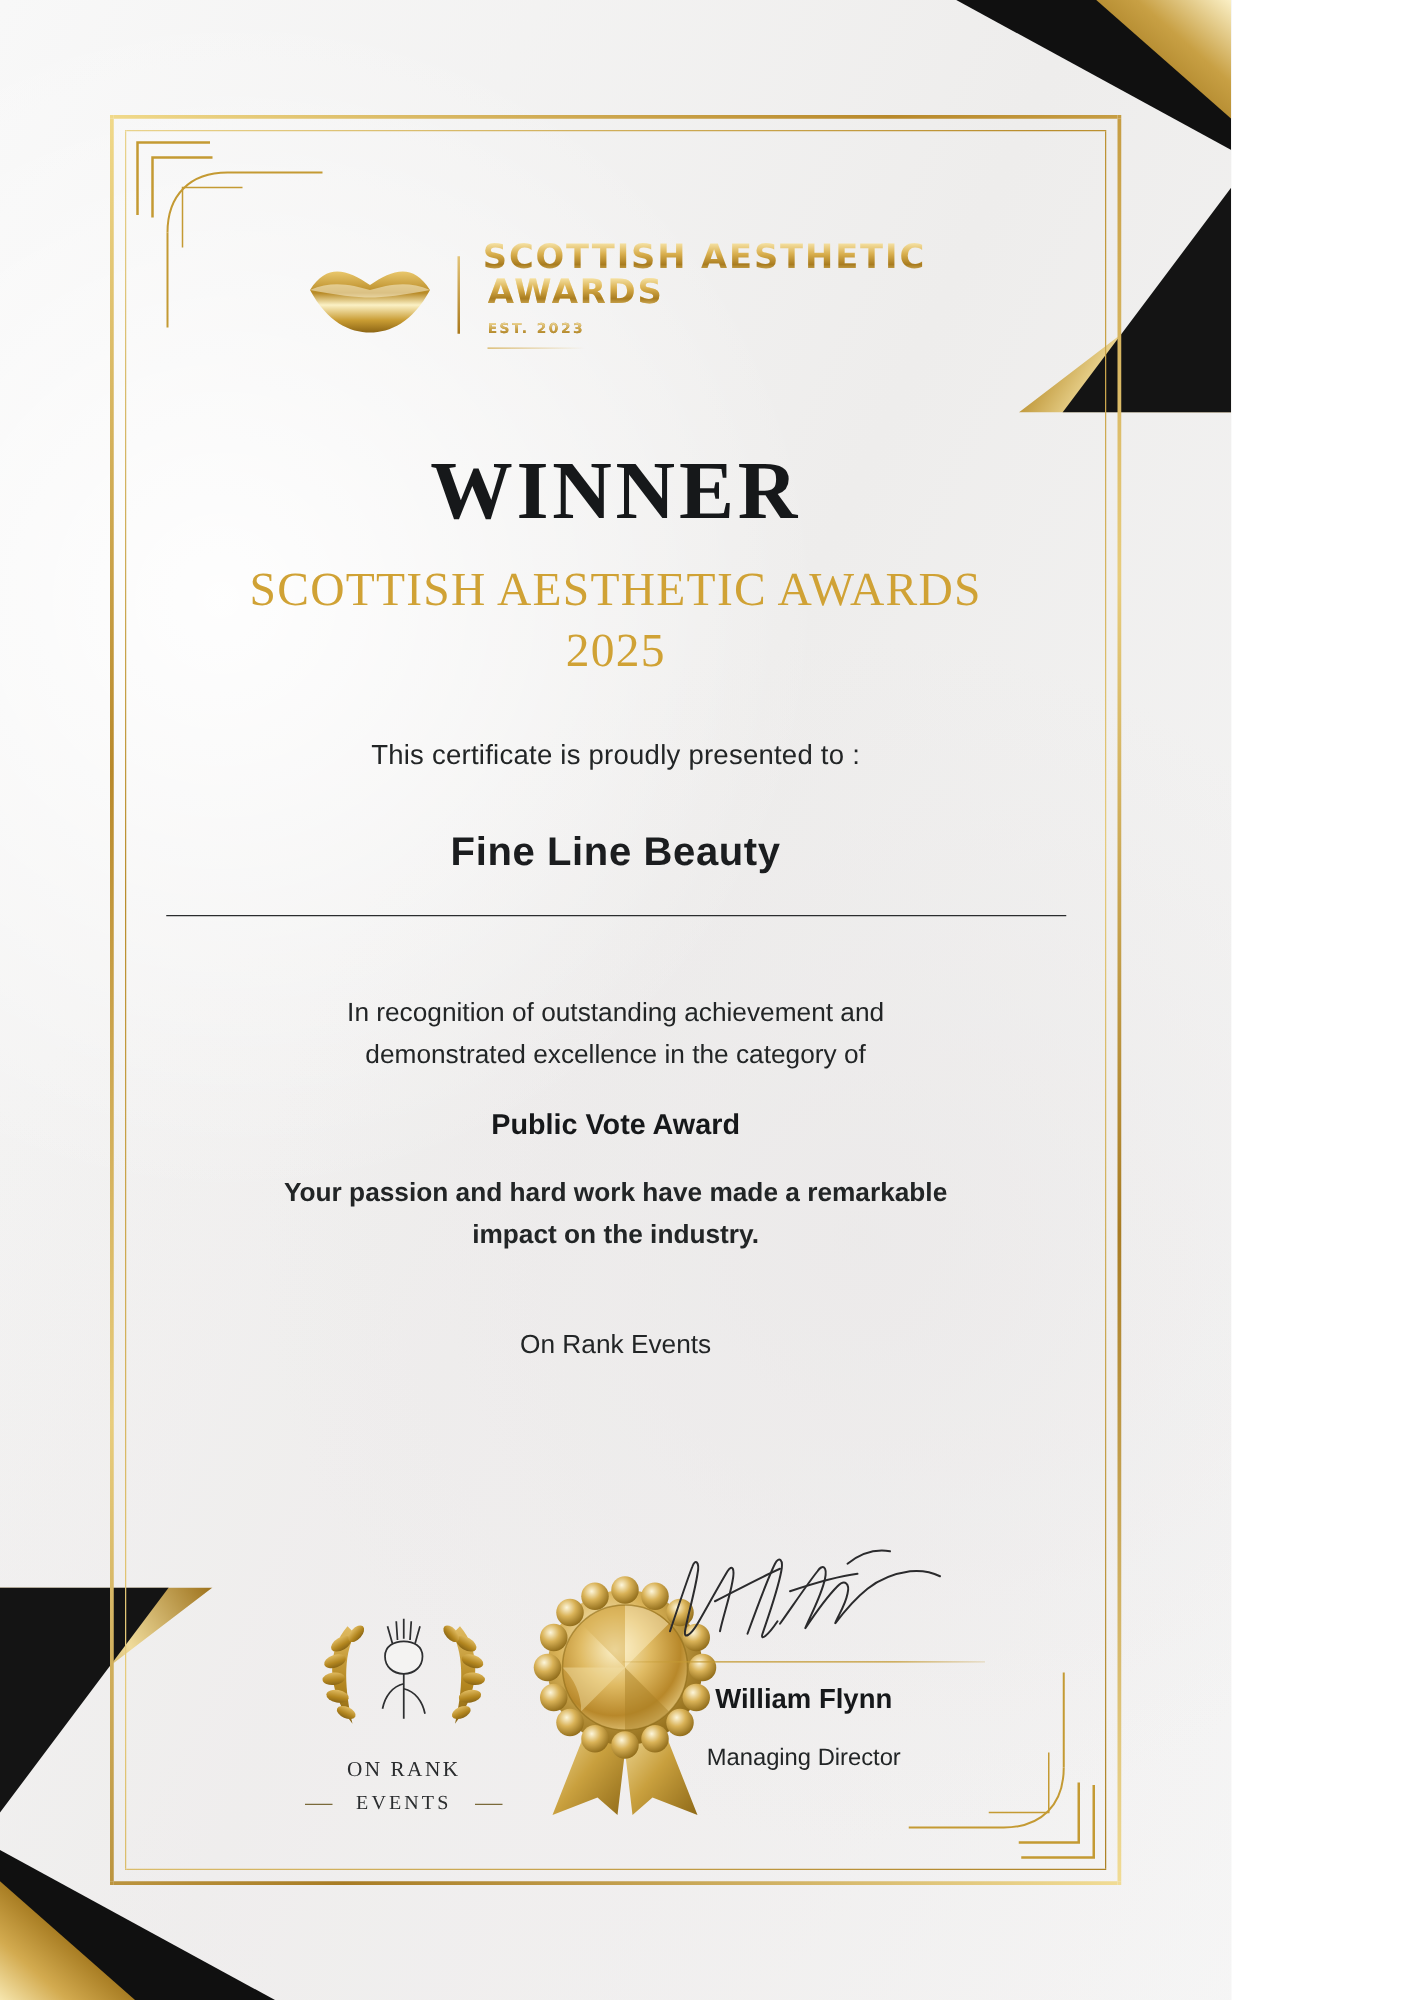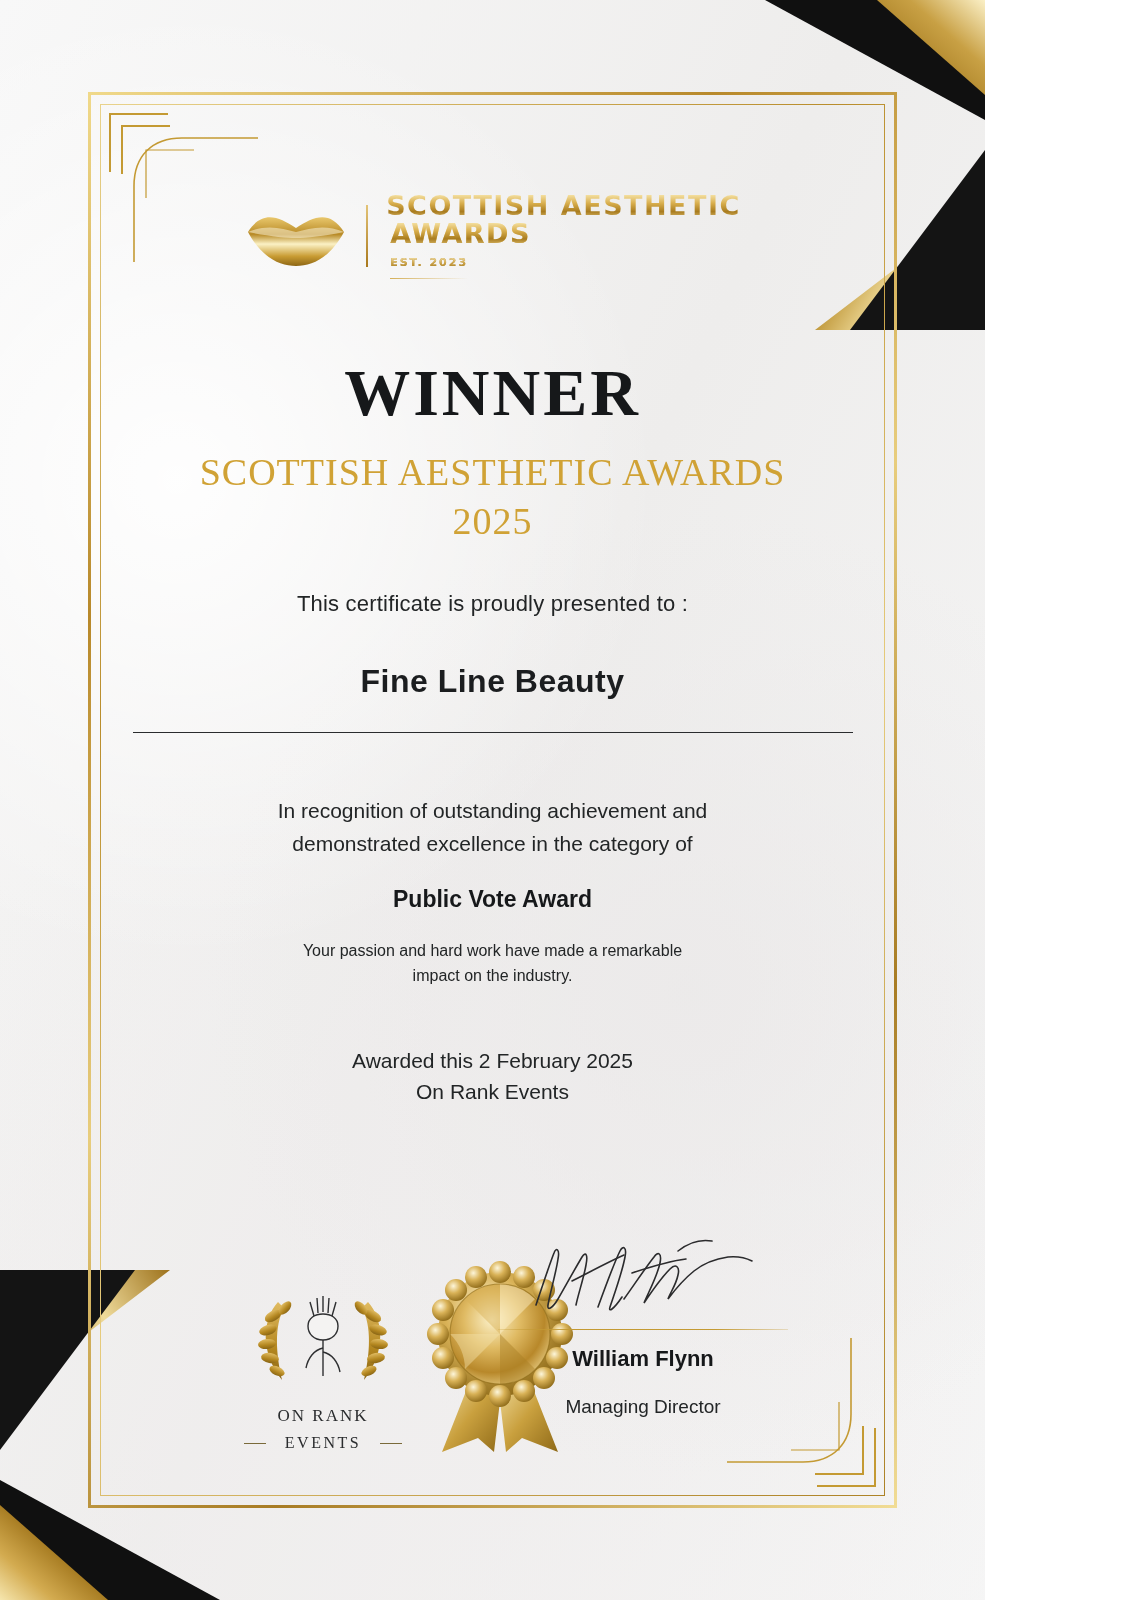--- a/index.html
+++ b/index.html
@@ -185,24 +185,25 @@
     max-width: 660px;
   }
   .category {
     margin-top: 26px;
     font-size: 23px;
     font-weight: bold;
     color: #16181a;
   }
   .passion {
     margin-top: 26px;
-    font-size: 16px;
+    font-size: 21px;
     line-height: 1.55;
     color: #222526;
     max-width: 660px;
+    font-weight: bold;
   }
 
   .awarded {
     margin-top: 56px;
     font-size: 21px;
     line-height: 1.5;
     color: #222526;
   }
 
   
@@ -387,21 +388,20 @@
     </div>
 
     <div class="category">Public Vote Award</div>
 
     <div class="passion">
       <div>Your passion and hard work have made a remarkable</div>
       <div>impact on the industry.</div>
     </div>
 
     <div class="awarded">
-      <div>Awarded this 2 February 2025</div>
       <div>On Rank Events</div>
     </div>
 
     <div class="footer">
 
       <div class="laurel">
         <svg viewBox="0 0 150 110" width="150" height="110">
           <defs>
             <linearGradient id="laurelGrad" x1="0" y1="0" x2="0" y2="1">
               <stop offset="0%" stop-color="#e0bb61"></stop>

